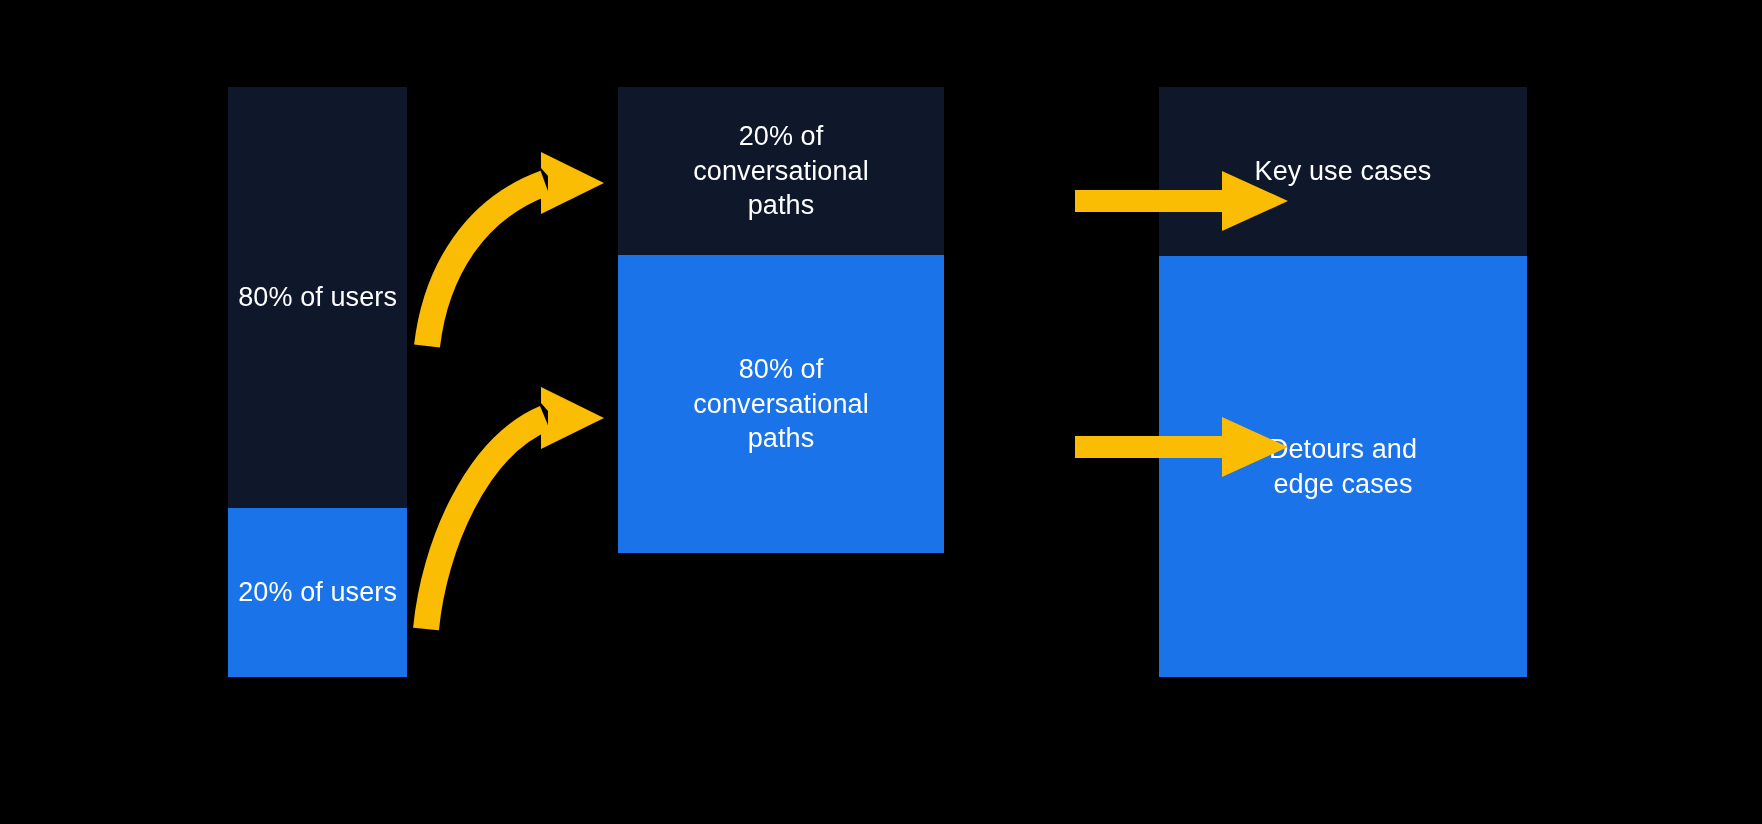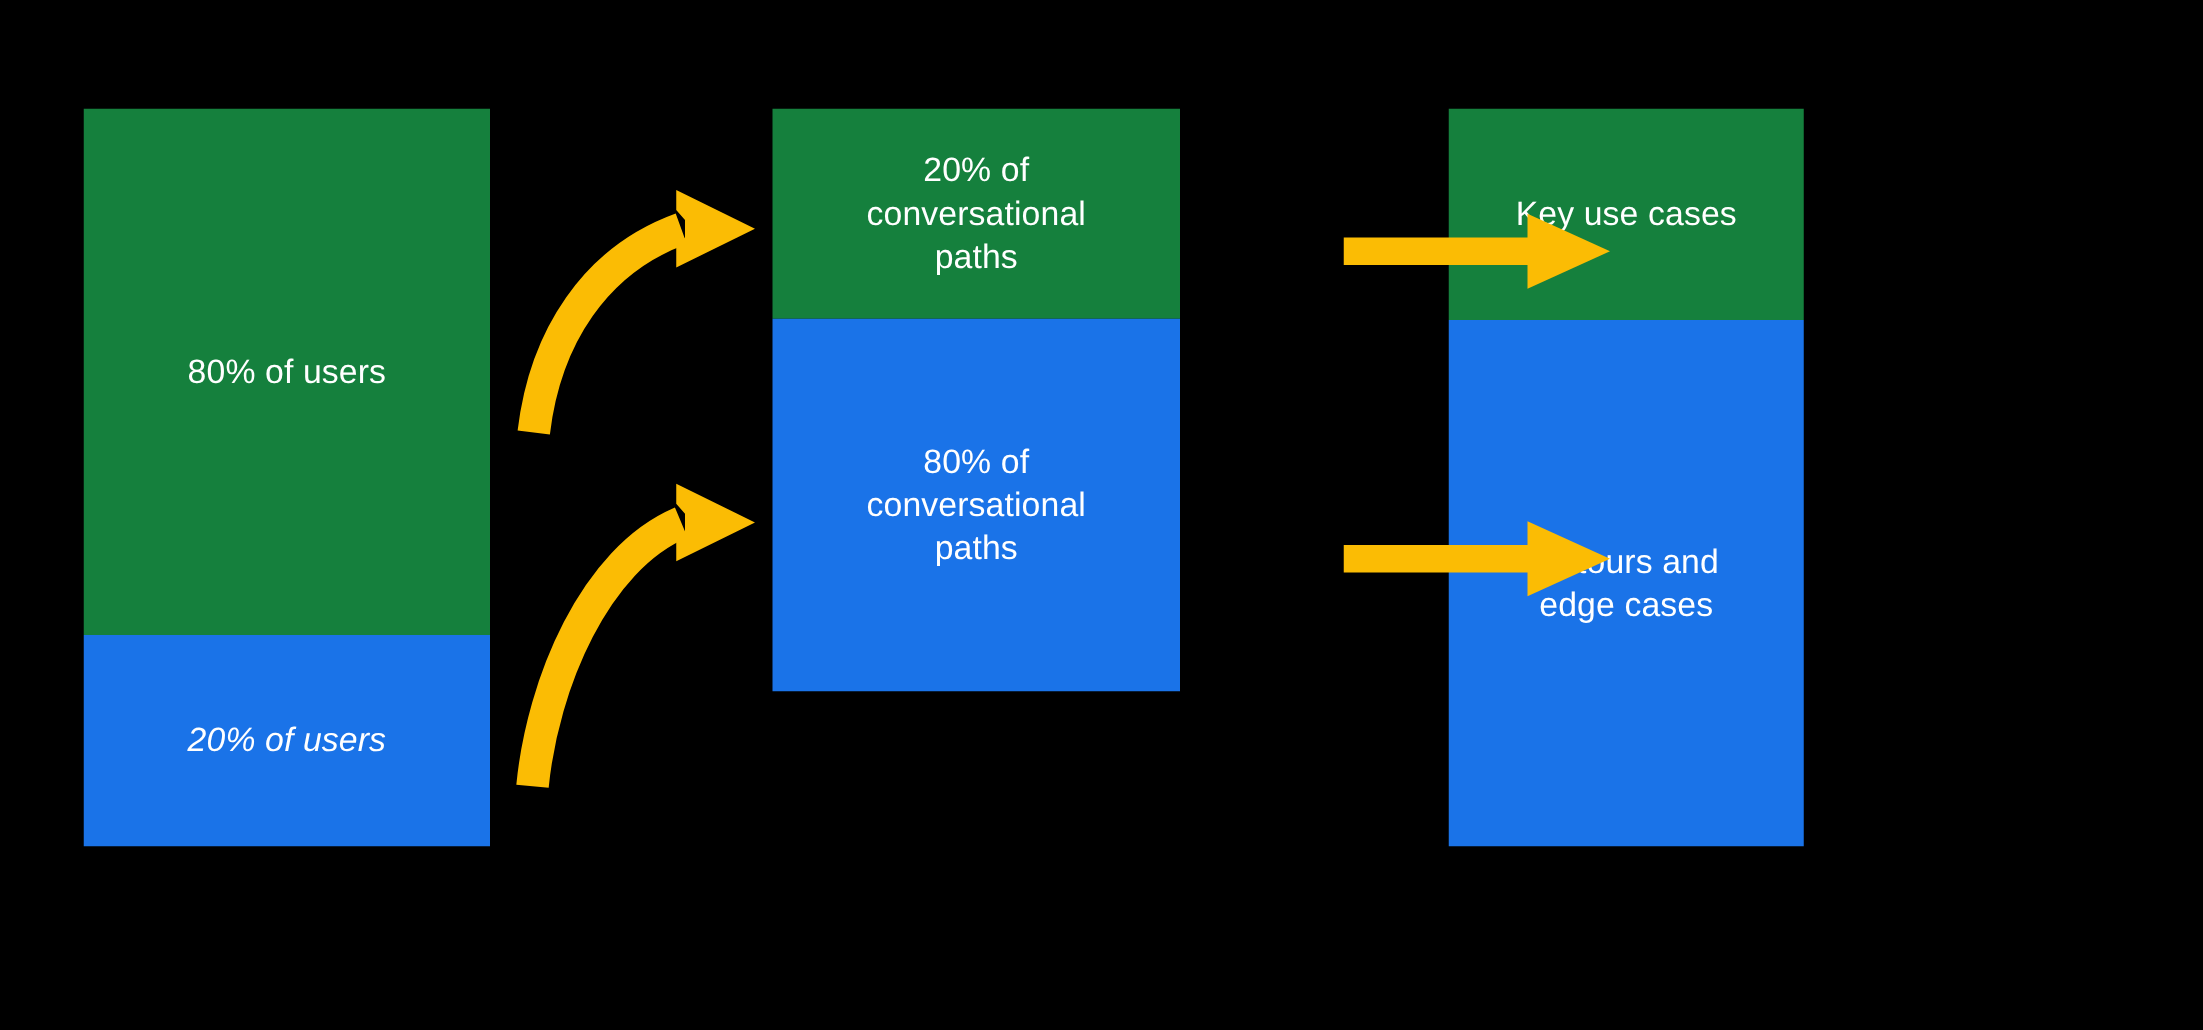--- a/index.html
+++ b/index.html
@@ -39,48 +39,49 @@
   .segment .seg-label {
     color: #ffffff;
     font-size: 27px;
     line-height: 1.28;
     font-weight: 400;
     letter-spacing: 0.1px;
     padding: 0 10px;
     white-space: pre-line;
   }
 
-  .seg-green { background: #15803d; }
+  .seg-green { background: #0f172a; }
   .seg-blue  { background: #1A73E8; }
 
   
   #col-users {
-    left: 67px;
+    left: 82px;
     top: 87px;
     width: 325px;
     height: 590px;
+    align-items: flex-end;
   }
   #col-users .seg-green { height: 421px; }
-  #col-users .seg-blue  { height: 169px; font-style: italic; }
+  #col-users .seg-blue  { height: 169px; }
 
   
   #col-paths {
     left: 618px;
     top: 87px;
     width: 326px;
     height: 590px;
   }
   #col-paths .seg-green { height: 168px; }
   #col-paths .seg-blue  { height: 298px; }
 
   
   #col-cases {
     left: 1159px;
     top: 87px;
-    width: 284px;
+    width: 368px;
     height: 590px;
   }
   #col-cases .seg-green { height: 169px; }
   #col-cases .seg-blue  { height: 421px; }
 
   
   #arrow-layer {
     position: absolute;
     left: 0;
     top: 0;

